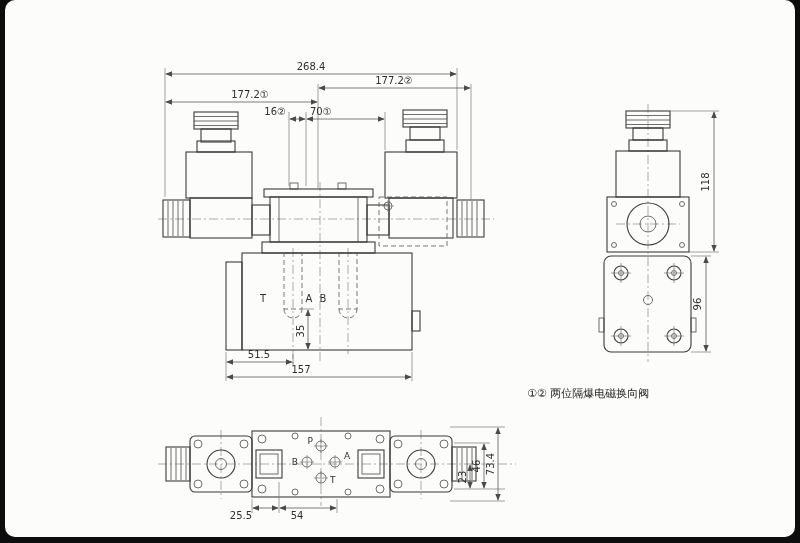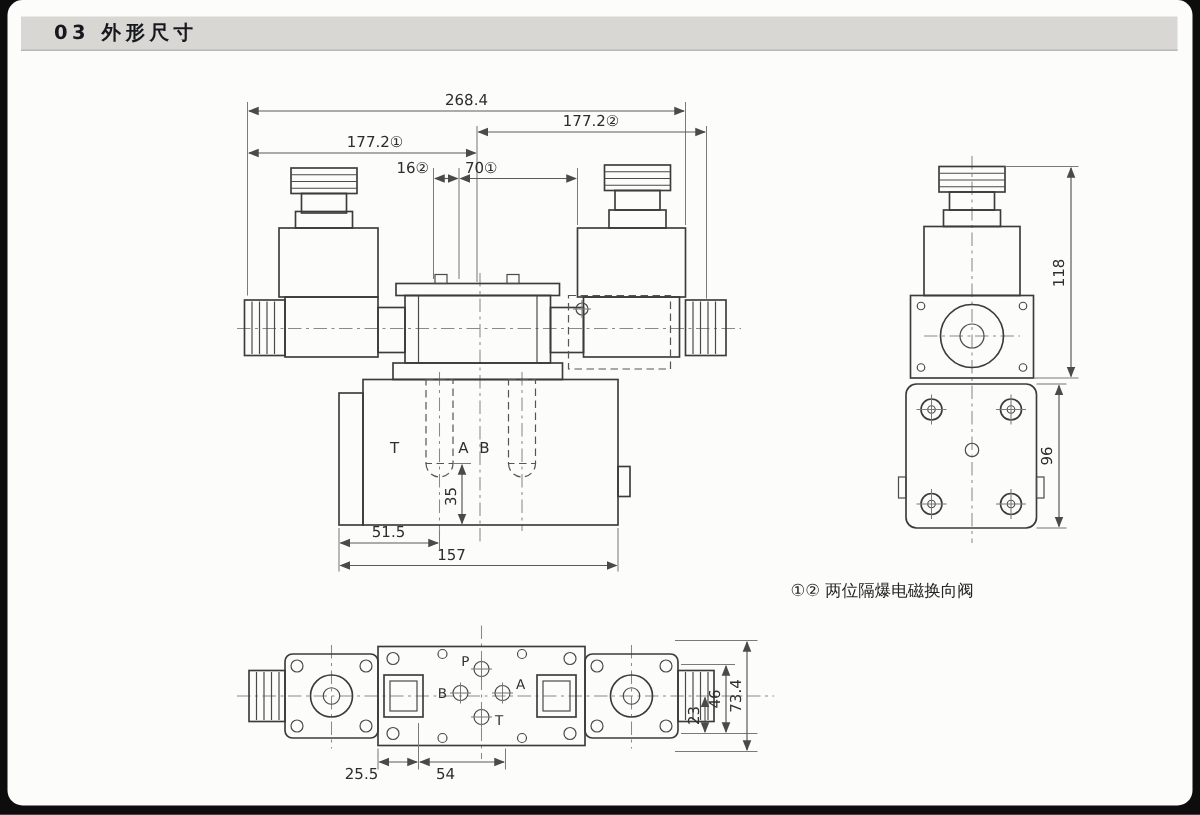--- a/index.html
+++ b/index.html
@@ -21,23 +21,20 @@
   .ext{stroke:#7a7a7a;stroke-width:0.7;fill:none;}
   .cl{stroke:#8a8a8a;stroke-width:0.7;stroke-dasharray:9 3 2 3;fill:none;}
   .hid{stroke:#555;stroke-width:0.8;stroke-dasharray:5 3;fill:none;}
 </style>
 </head>
 <body>
 
 <div class="stage">
   <div class="paper"></div>
 
-  <div class="header-bar">
-    <span class="header-title">03 外形尺寸</span>
-  </div>
 
   <svg width="800" height="543" viewBox="0 0 800 543">
     <defs>
       <marker id="arr" viewBox="0 0 10 10" refX="9" refY="5" markerWidth="9" markerHeight="9" orient="auto-start-reverse">
         <path d="M0,1 L10,5 L0,9 z" fill="#4a4a4a"></path>
       </marker>
     </defs>
 
     <g>
 

